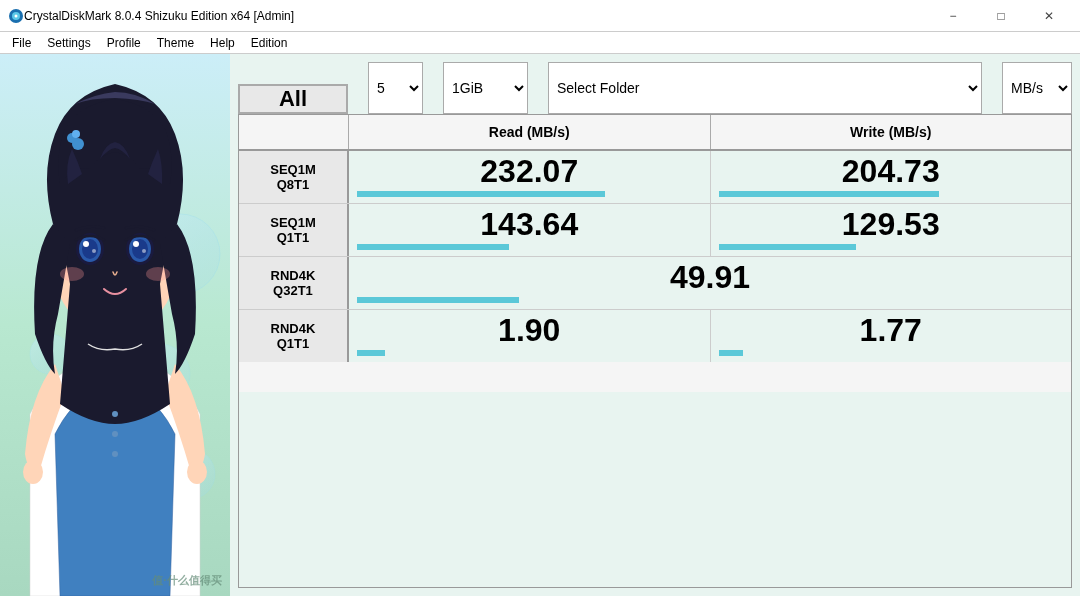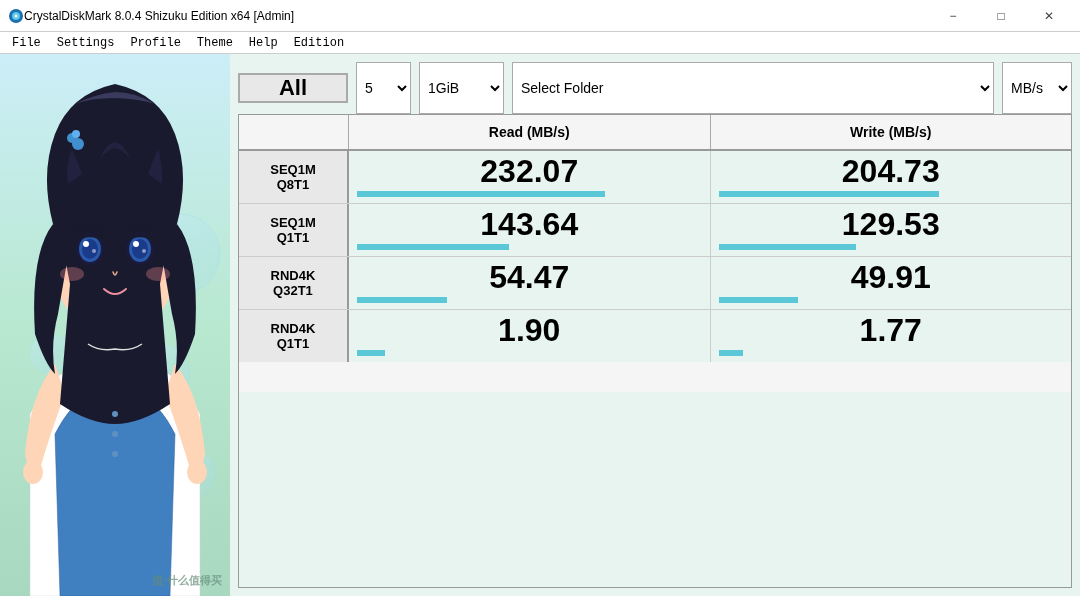--- a/index.html
+++ b/index.html
@@ -58,21 +58,20 @@
       display: flex;
       align-items: center;
       padding: 0 4px;
       border-bottom: 1px solid #ccc;
     }
     .menu-item {
       padding: 2px 8px;
       font-size: 12px;
       cursor: pointer;
       color: #000;
-      font-family: Liberation Mono, monospace;
     }
 
     
     .main-content {
       display: flex;
       height: calc(596px - 32px - 22px);
       background: #e8f4f0;
       position: relative;
     }
 
@@ -106,22 +105,22 @@
       flex: 1;
       padding: 8px;
       display: flex;
       flex-direction: column;
       gap: 0;
     }
 
     
     .controls-row {
       display: flex;
-      align-items: center;
-      gap: 4px;
+      align-items: flex-end;
+      gap: 16px;
       margin-bottom: 0;
       height: 52px;
     }
 
     .all-button {
       width: 110px;
       background: #e8e8e8;
       border: 2px solid #aaa;
       font-size: 22px;
       font-weight: bold;
@@ -452,26 +451,20 @@
       <div class="cell-bar-container">
         <div class="cell-bar" style="width:40%"></div>
       </div>
     </div>
   </div>
           <div class="table-row">
     <div class="row-label">
       <span>RND4K<br>Q32T1</span>
     </div>
     <div class="row-cell">
-      <div class="cell-value">54.47</div>
-      <div class="cell-bar-container">
-        <div class="cell-bar" style="width:26%"></div>
-      </div>
-    </div>
-    <div class="row-cell">
       <div class="cell-value">49.91</div>
       <div class="cell-bar-container">
         <div class="cell-bar" style="width:23%"></div>
       </div>
     </div>
   </div>
           <div class="table-row">
     <div class="row-label">
       <span>RND4K<br>Q1T1</span>
     </div>

